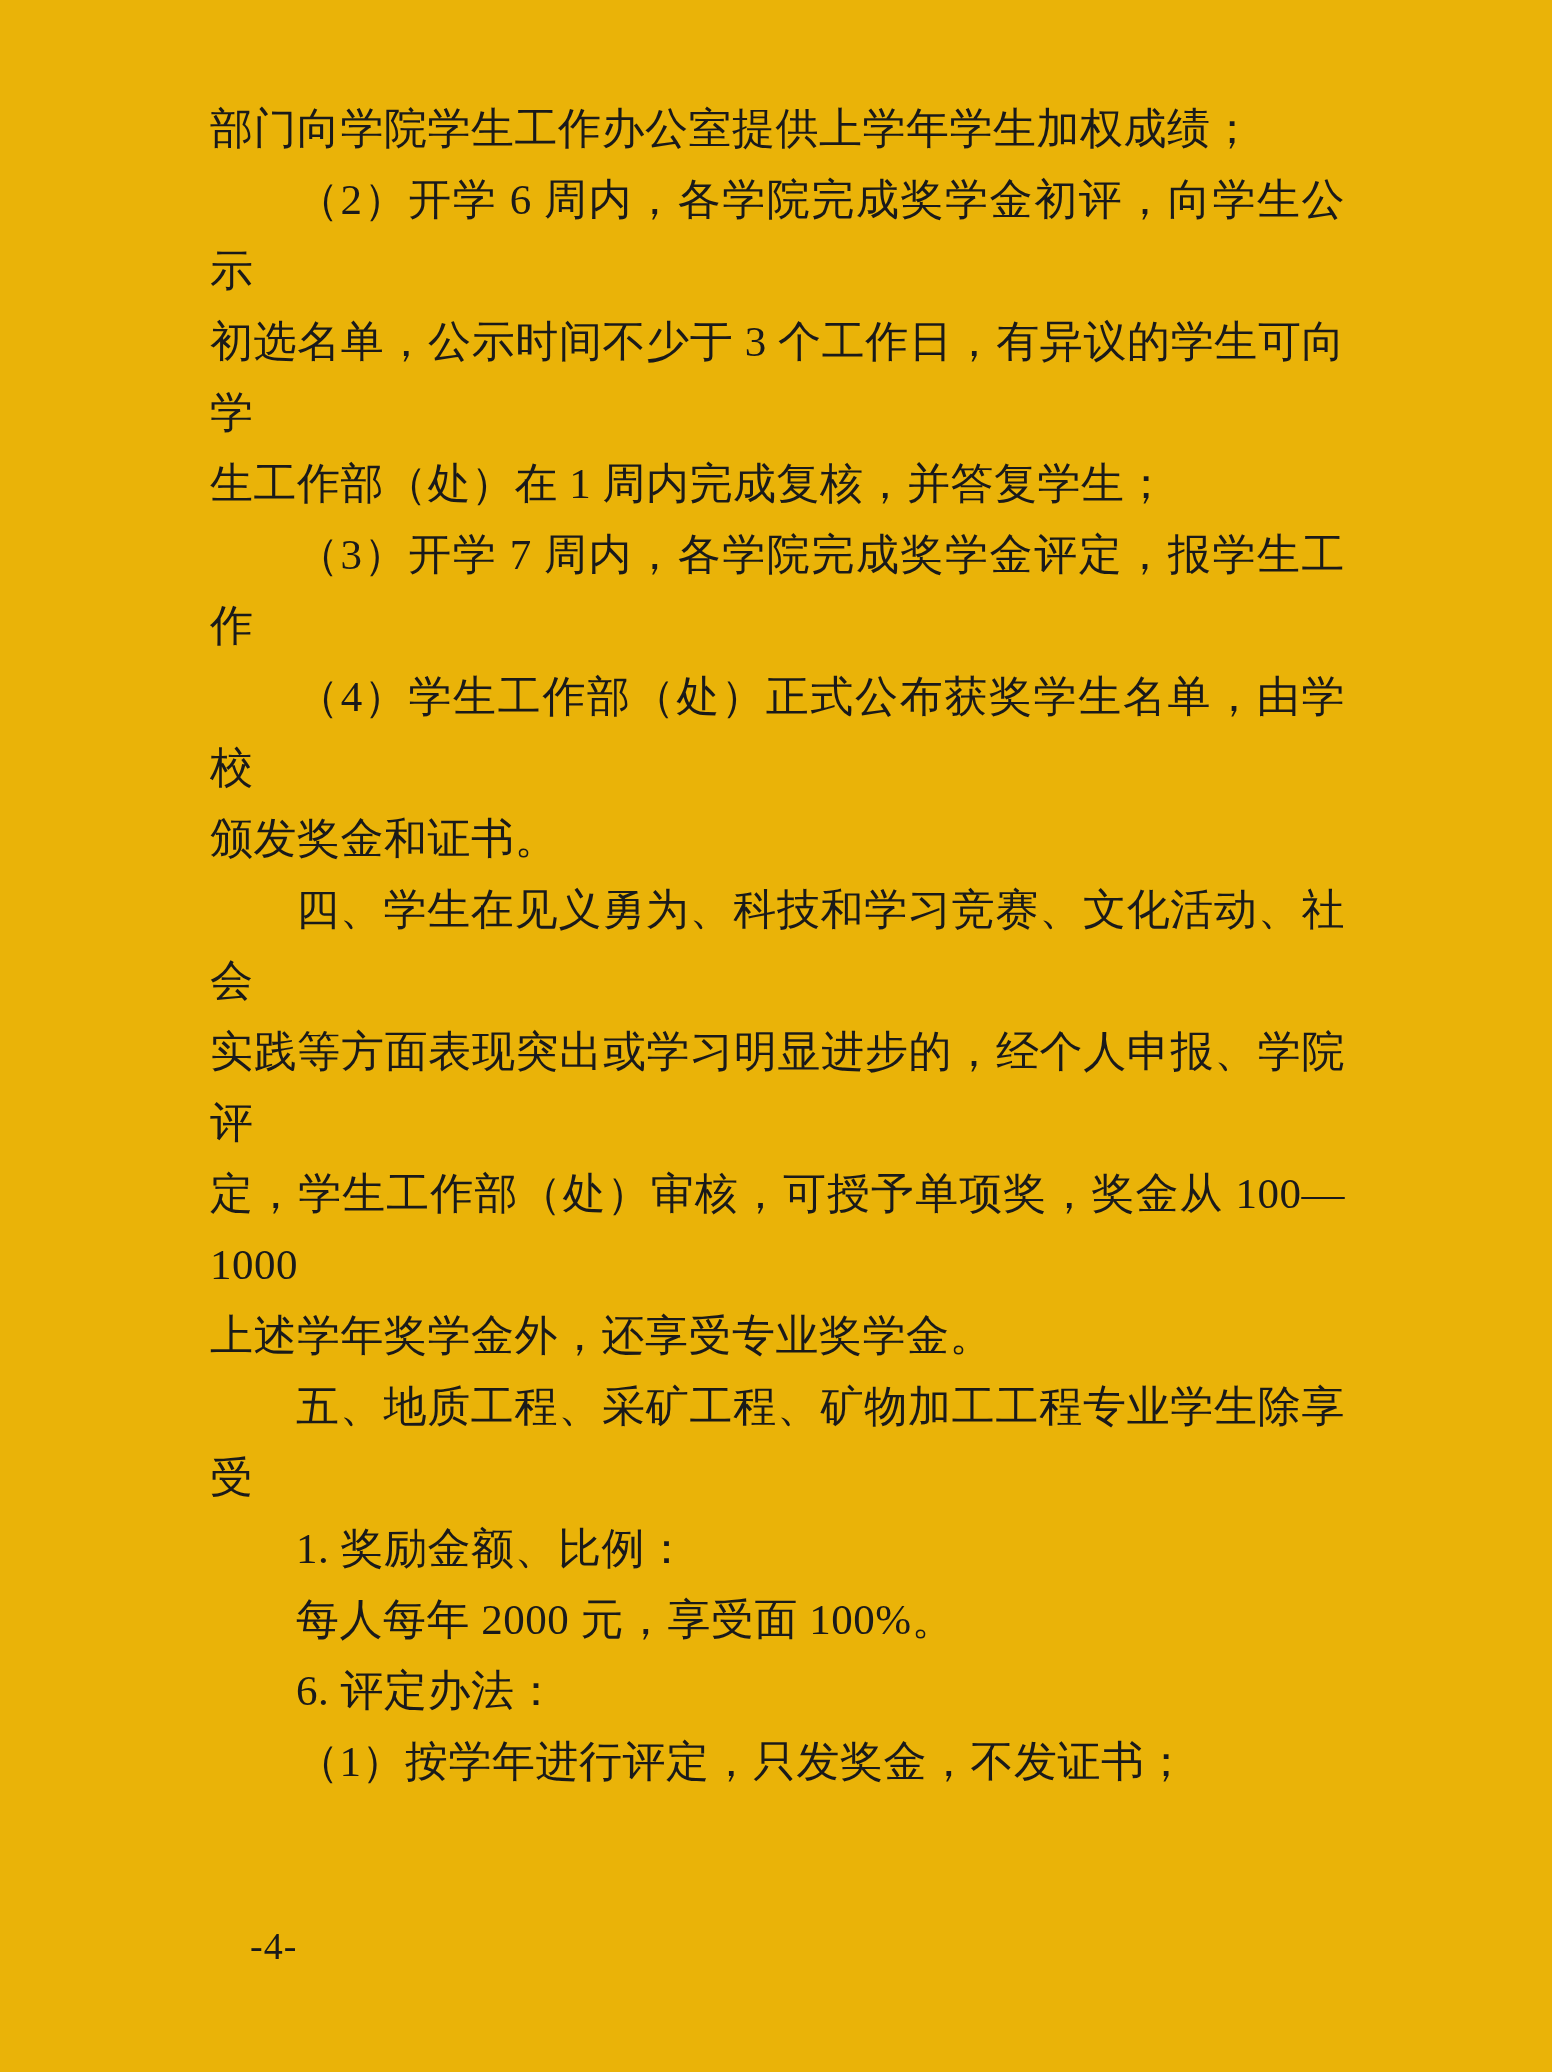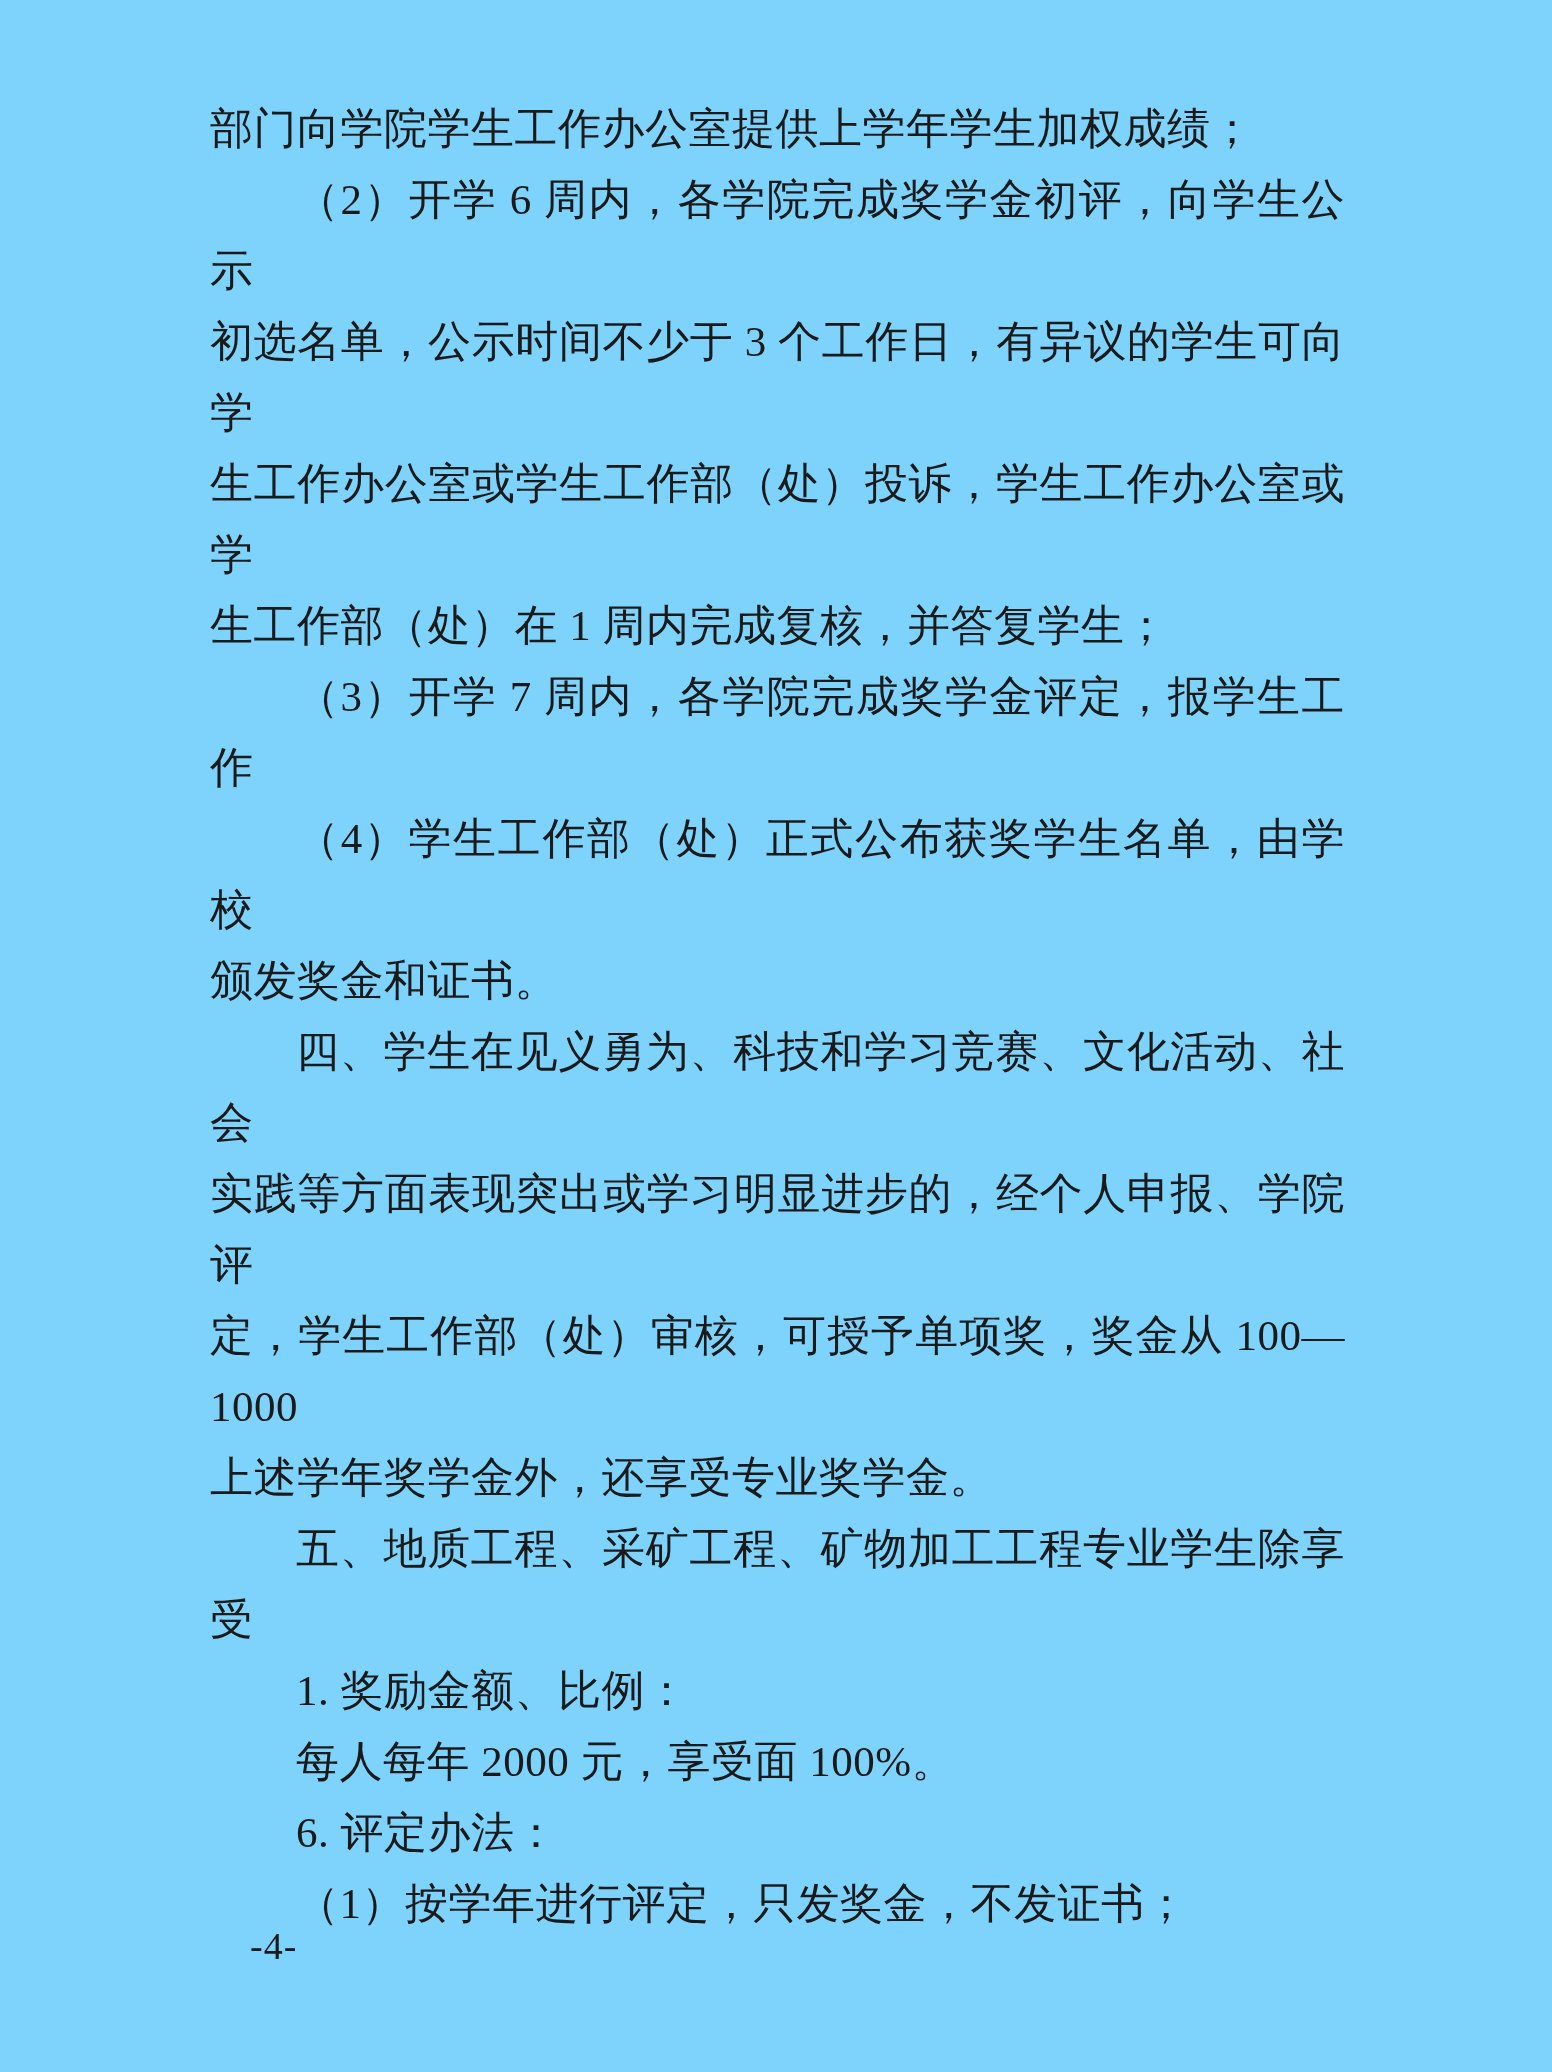--- a/index.html
+++ b/index.html
@@ -10,21 +10,21 @@
     width: 1552px;
     height: 2072px;
     background: #ffffff;
     position: relative;
     overflow: hidden;
     font-family: "Liberation Serif", "DejaVu Serif", serif;
   }
   .page {
     position: absolute;
     inset: 0;
-    background: #7dd3fc;
+    background: #eab308;
   }
   .text-block {
     position: absolute;
     left: 210px;
     top: 93px;
     width: 1135px;
     font-size: 43px;
     line-height: 71px;
     color: #1a1a1a;
     letter-spacing: 0.5px;
@@ -54,21 +54,20 @@
   }
 </style>
 </head>
 <body>
 
 <div class="page">
   <div class="text-block">
       <div class="line">部门向学院学生工作办公室提供上学年学生加权成绩；</div>
       <div class="line indent fill">（2）开学 6 周内，各学院完成奖学金初评，向学生公示</div>
       <div class="line fill">初选名单，公示时间不少于 3 个工作日，有异议的学生可向学</div>
-      <div class="line fill">生工作办公室或学生工作部（处）投诉，学生工作办公室或学</div>
       <div class="line">生工作部（处）在 1 周内完成复核，并答复学生；</div>
       <div class="line indent fill">（3）开学 7 周内，各学院完成奖学金评定，报学生工作</div>
       <div class="line indent fill">（4）学生工作部（处）正式公布获奖学生名单，由学校</div>
       <div class="line">颁发奖金和证书。</div>
       <div class="line indent fill">四、学生在见义勇为、科技和学习竞赛、文化活动、社会</div>
       <div class="line fill">实践等方面表现突出或学习明显进步的，经个人申报、学院评</div>
       <div class="line fill">定，学生工作部（处）审核，可授予单项奖，奖金从 100—1000</div>
       <div class="line">上述学年奖学金外，还享受专业奖学金。</div>
       <div class="line indent fill">五、地质工程、采矿工程、矿物加工工程专业学生除享受</div>
       <div class="line indent">1. 奖励金额、比例：</div>

